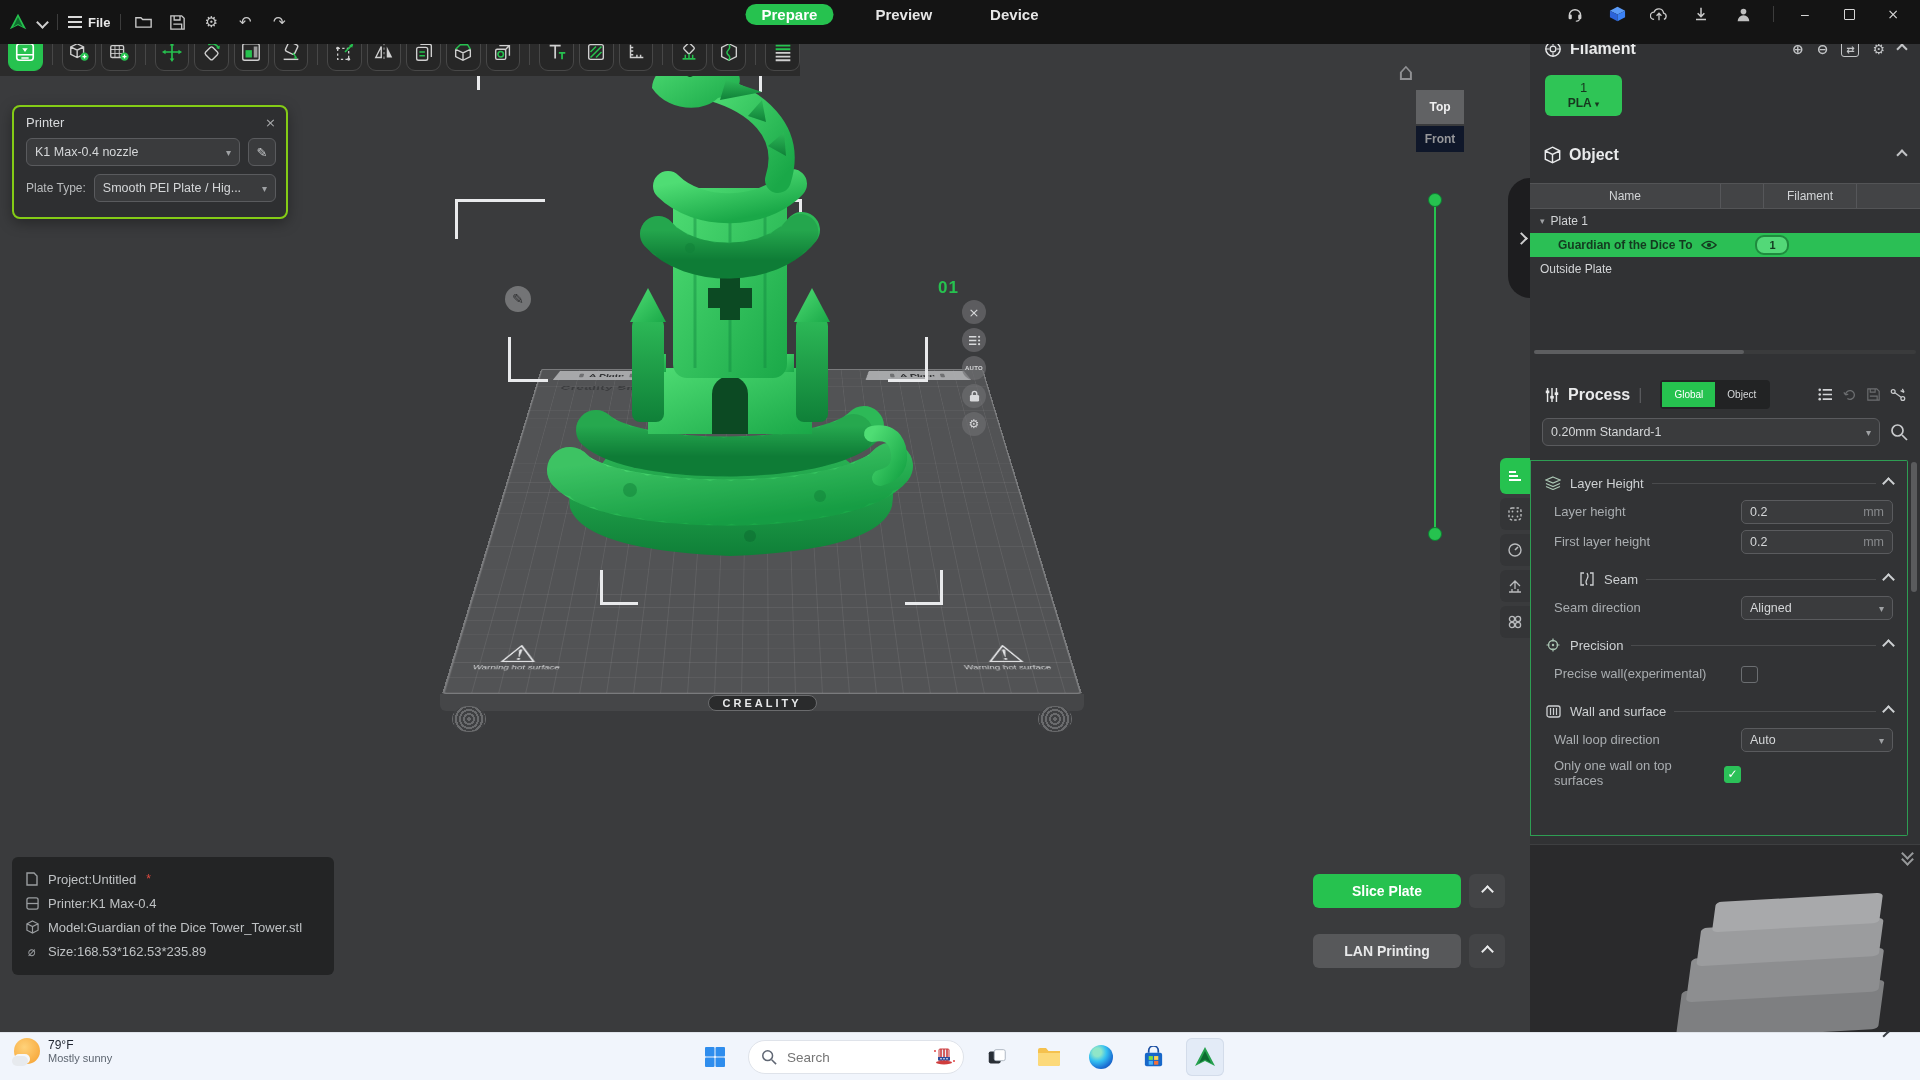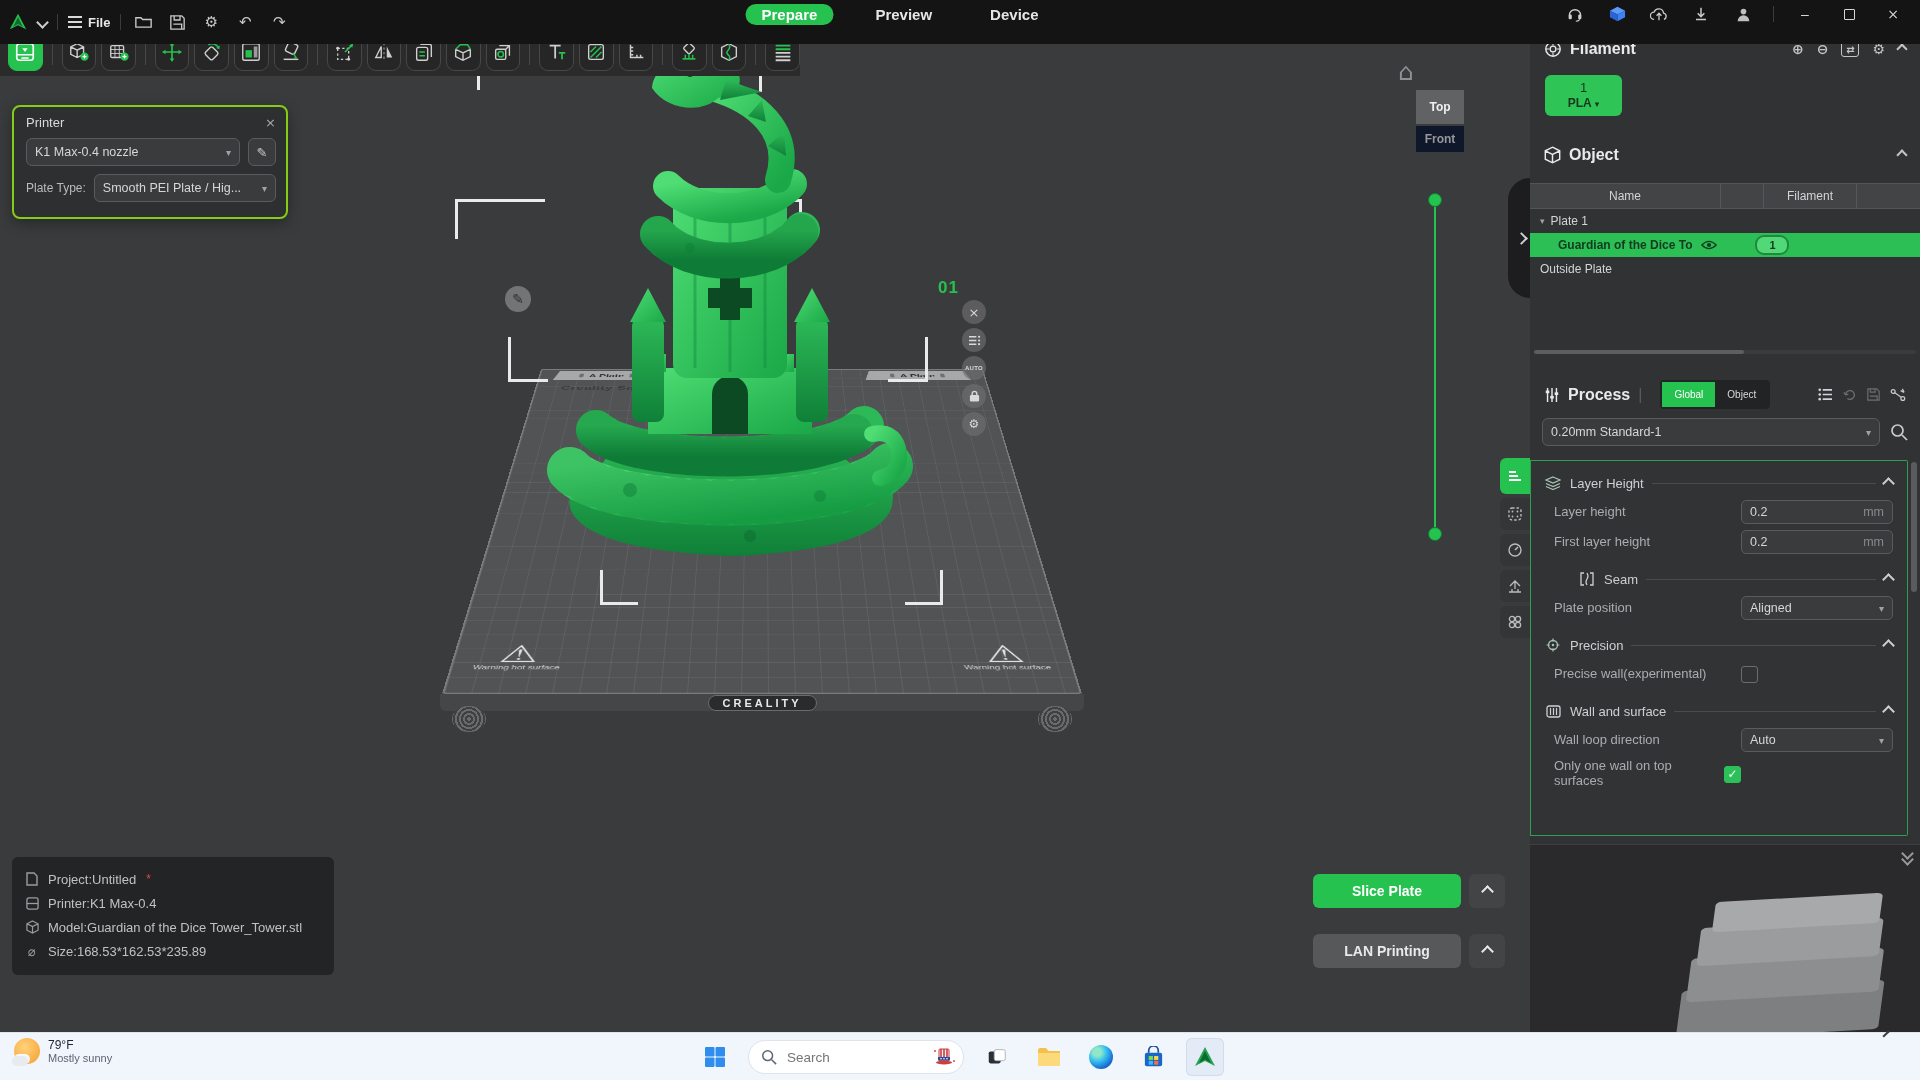--- a/index.html
+++ b/index.html
@@ -818,21 +818,21 @@
             <svg width="14" height="14" viewBox="0 0 14 14">
               <path d="M4 1 H1 V13 H4 M10 1 h3 V13 h-3" fill="none" stroke="#cdd0d2" stroke-width="1.3"></path>
               <path d="M7 1 q2 3 0 6 t0 6" fill="none" stroke="#cdd0d2" stroke-width="1.2"></path>
             </svg>
           </span>
         <span>Seam</span>
         <span class="ln"></span>
           <span class="chv up"></span>
       </div>
       <div class="fr">
-        <div class="flbl">Plate position</div>
+        <div class="flbl">Seam direction</div>
         <div class="fin">
           <span>Aligned</span>
           <span class="car g">▾</span>
         </div>
       </div>
 
       <div class="grp" style="margin-top:12px;">
         <span class="gi">
             <svg width="14" height="14" viewBox="0 0 14 14">
               <circle cx="7" cy="7" r="4.5" fill="none" stroke="#a9c4b2" stroke-width="1.3"></circle>

